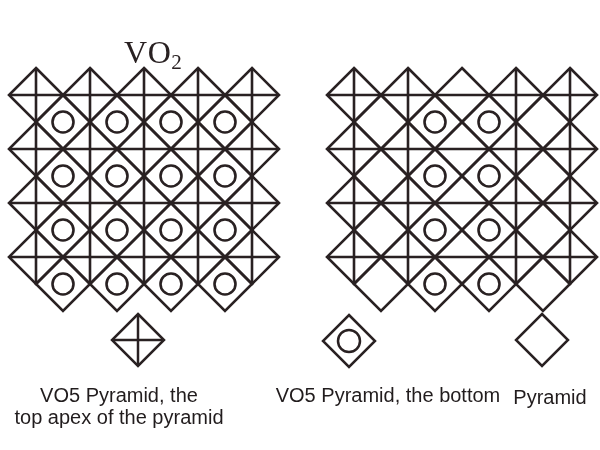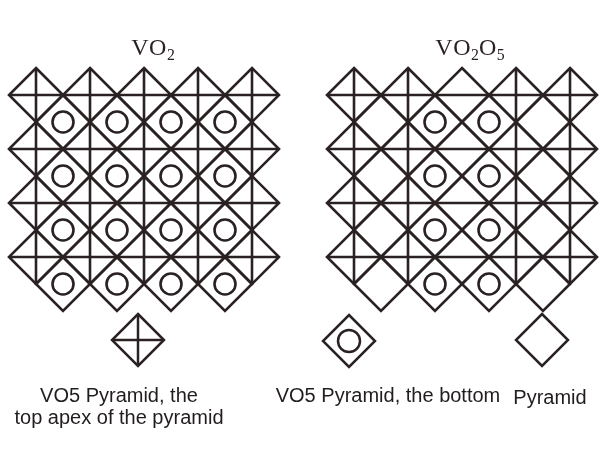--- a/index.html
+++ b/index.html
@@ -4,21 +4,21 @@
 <style>
   html,body{margin:0;padding:0;background:#ffffff;}
   .canvas{
     position:relative;width:600px;height:450px;background:#ffffff;overflow:hidden;
     font-family:"Liberation Sans", sans-serif;
   }
   .canvas svg{position:absolute;left:0;top:0;}
   .title{
     position:absolute;transform:translateX(-50%);
     font-family:"Liberation Serif","DejaVu Serif",serif;
-    font-size:24px;color:#292122;white-space:nowrap;letter-spacing:0.5px;
+    font-size:32px;color:#292122;white-space:nowrap;letter-spacing:0.5px;
   }
   .title .sub{font-size:0.66em;position:relative;top:0.3em;letter-spacing:0;}
   .legend-label{
     position:absolute;transform:translateX(-50%);text-align:center;
     font-size:20px;line-height:22px;color:#211c1d;white-space:nowrap;
   }
 </style>
 </head>
 <body>
 
@@ -321,21 +321,20 @@
       <g fill="none" stroke="#292122" stroke-width="2.5">
         <path d="M 349 315 L 375 341 L 349 367 L 323 341 Z"></path>
         <circle cx="349" cy="341" r="11"></circle>
       </g>
       <g fill="none" stroke="#292122" stroke-width="2.5">
         <path d="M 542 314 L 568 340 L 542 366 L 516 340 Z"></path>
       </g>
     </svg>
 
   <div class="title" id="title-0" style="left:153px;top:34px;"><span>VO</span><span class="sub">2</span></div>
-  <div class="title" id="title-1" style="left:470px;top:34px;"><span>VO</span><span class="sub">2</span><span>O</span><span class="sub">5</span></div>
 
   <div class="legend-label" style="left:119px;top:384px;">
     <div>VO5 Pyramid, the</div>
     <div>top apex of the pyramid</div>
   </div>
 
   <div class="legend-label" style="left:352px;top:384px;margin-left:36px;">
     <div>VO5 Pyramid, the bottom</div>
   </div>
 

